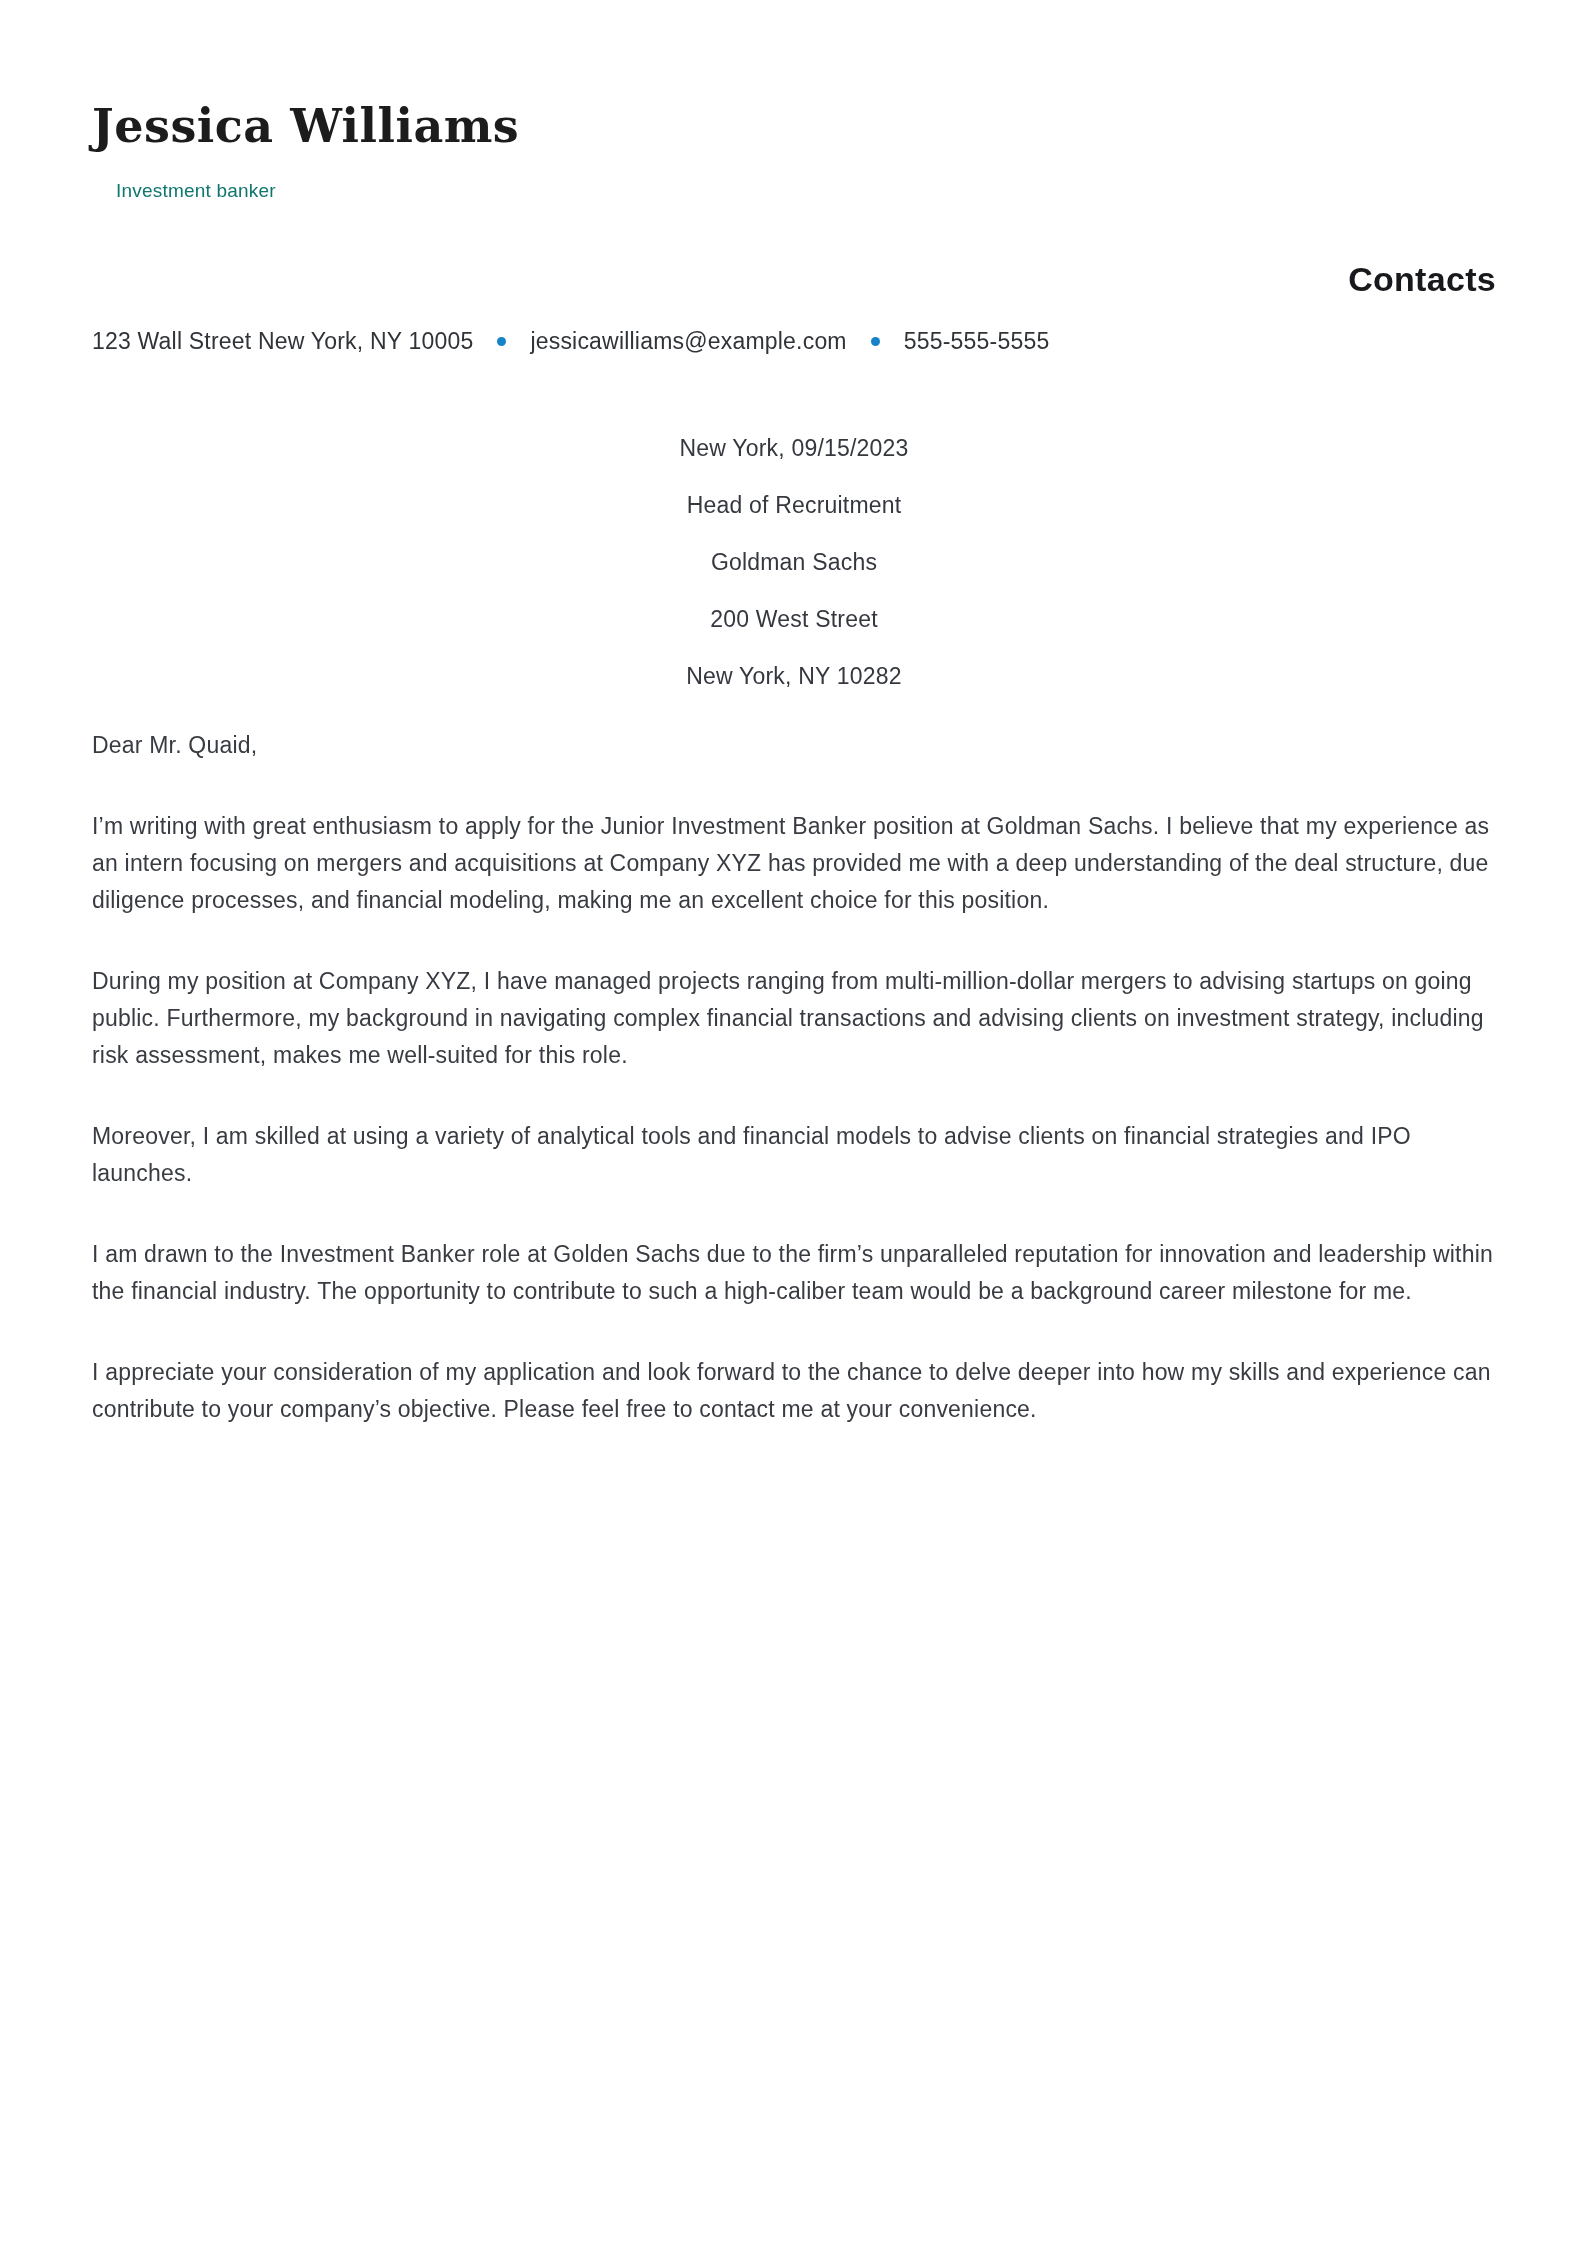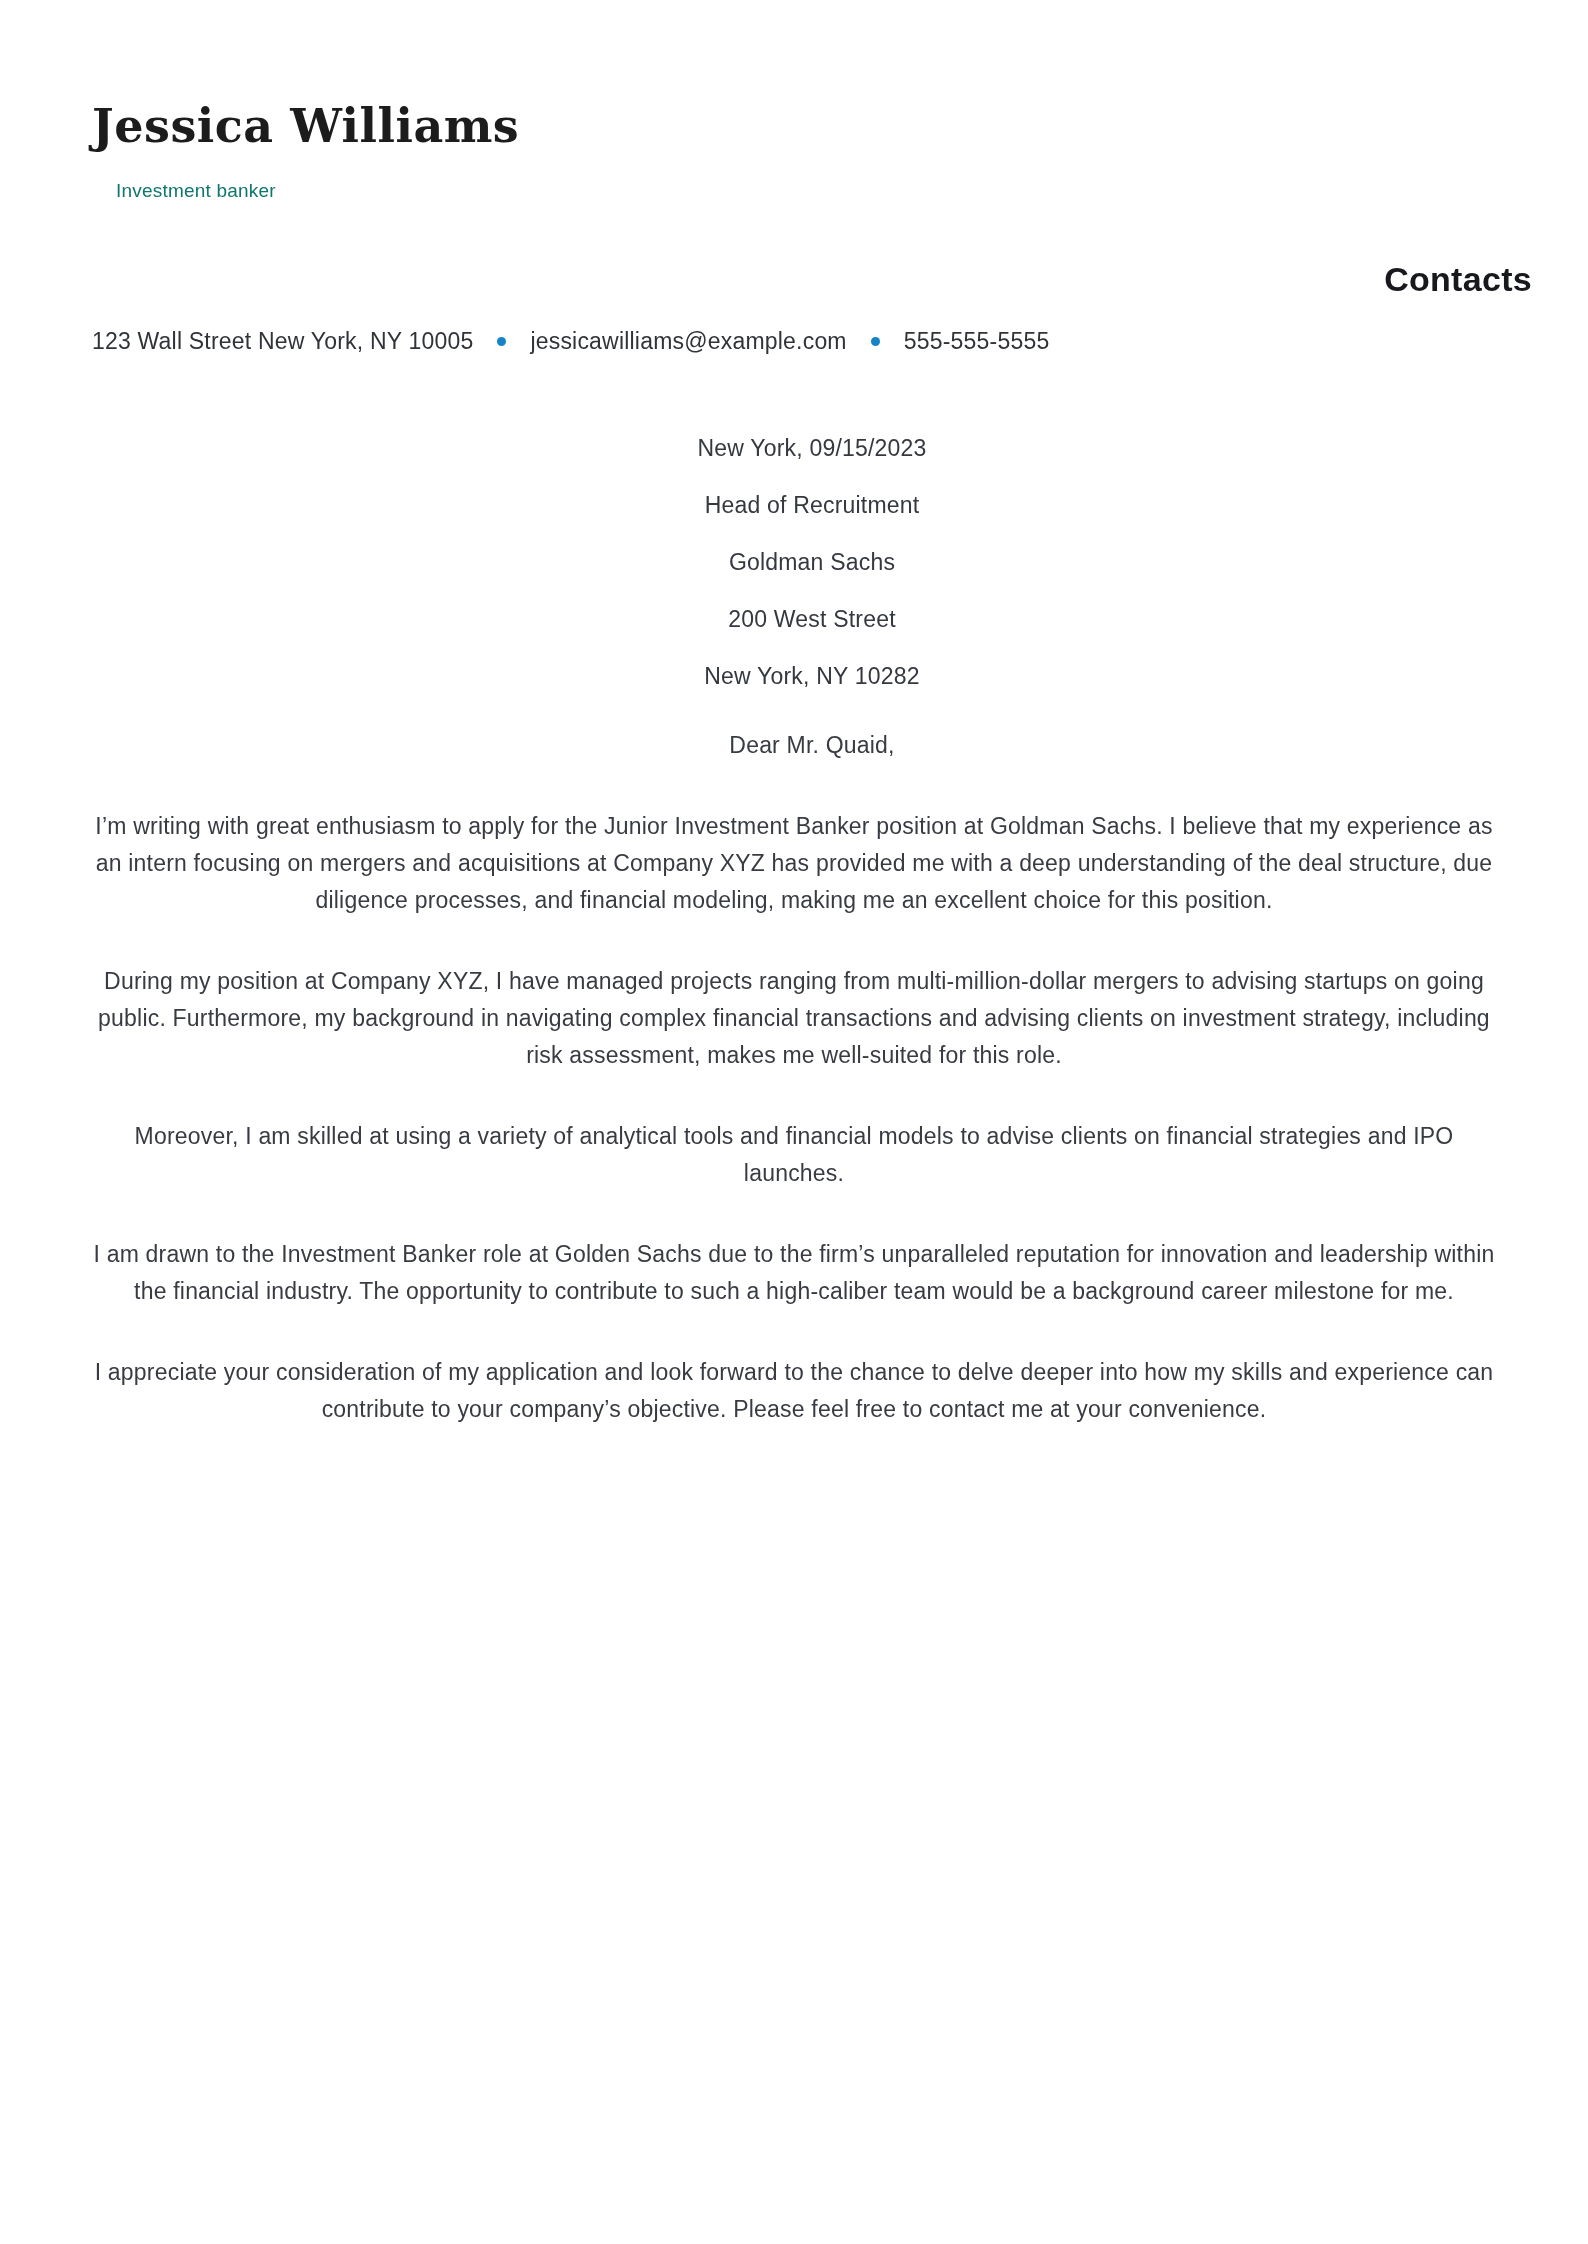--- a/index.html
+++ b/index.html
@@ -11,21 +11,21 @@
     width: 1588px;
     min-height: 2244px;
     font-family: "Liberation Sans", sans-serif;
     -webkit-font-smoothing: antialiased;
   }
   .page {
     box-sizing: border-box;
     width: 1588px;
     min-height: 2244px;
     background: #ffffff;
-    padding: 98px 56px 60px 92px;
+    padding: 98px 92px 60px 92px;
   }
   .name {
     font-family: "DejaVu Serif", serif;
     font-weight: 700;
     font-size: 46px;
     line-height: 1.25;
     letter-spacing: 0.5px;
     color: #1c1c1c;
     margin: 0;
   }
@@ -68,21 +68,20 @@
   .address-line {
     font-size: 23px;
     line-height: 33px;
     color: #35393f;
     letter-spacing: 0.2px;
     margin: 0 0 24px 0;
     text-align: center;
   }
   .letter-body {
     margin-top: 2px;
-    text-align: center;
   }
   .salutation {
     font-size: 23px;
     line-height: 37px;
     color: #383c42;
     letter-spacing: 0.2px;
     margin: 34px 0 44px 0;
   }
   .para {
     font-size: 23px;

